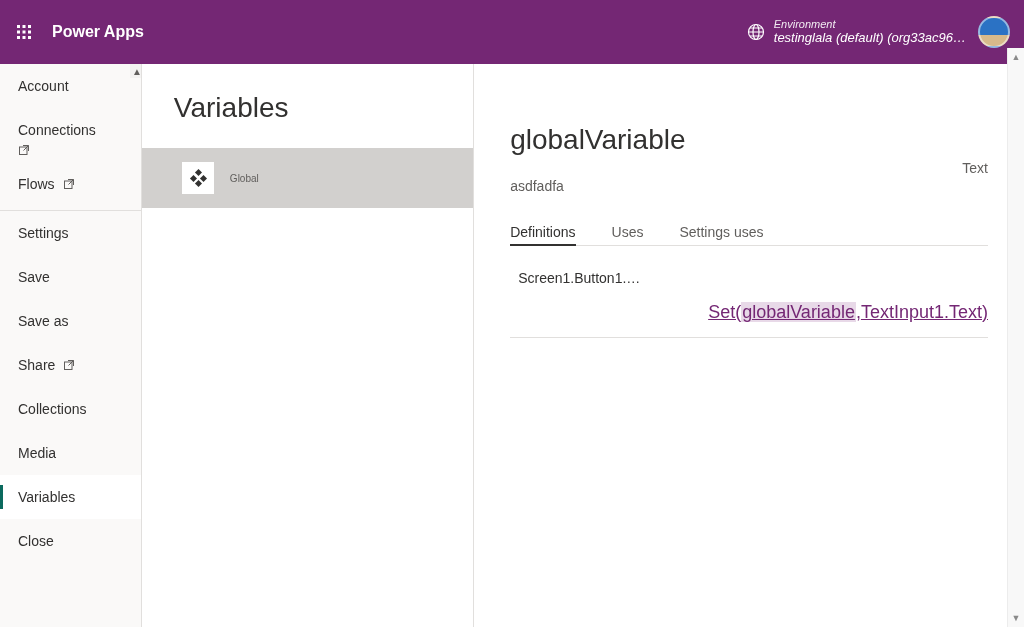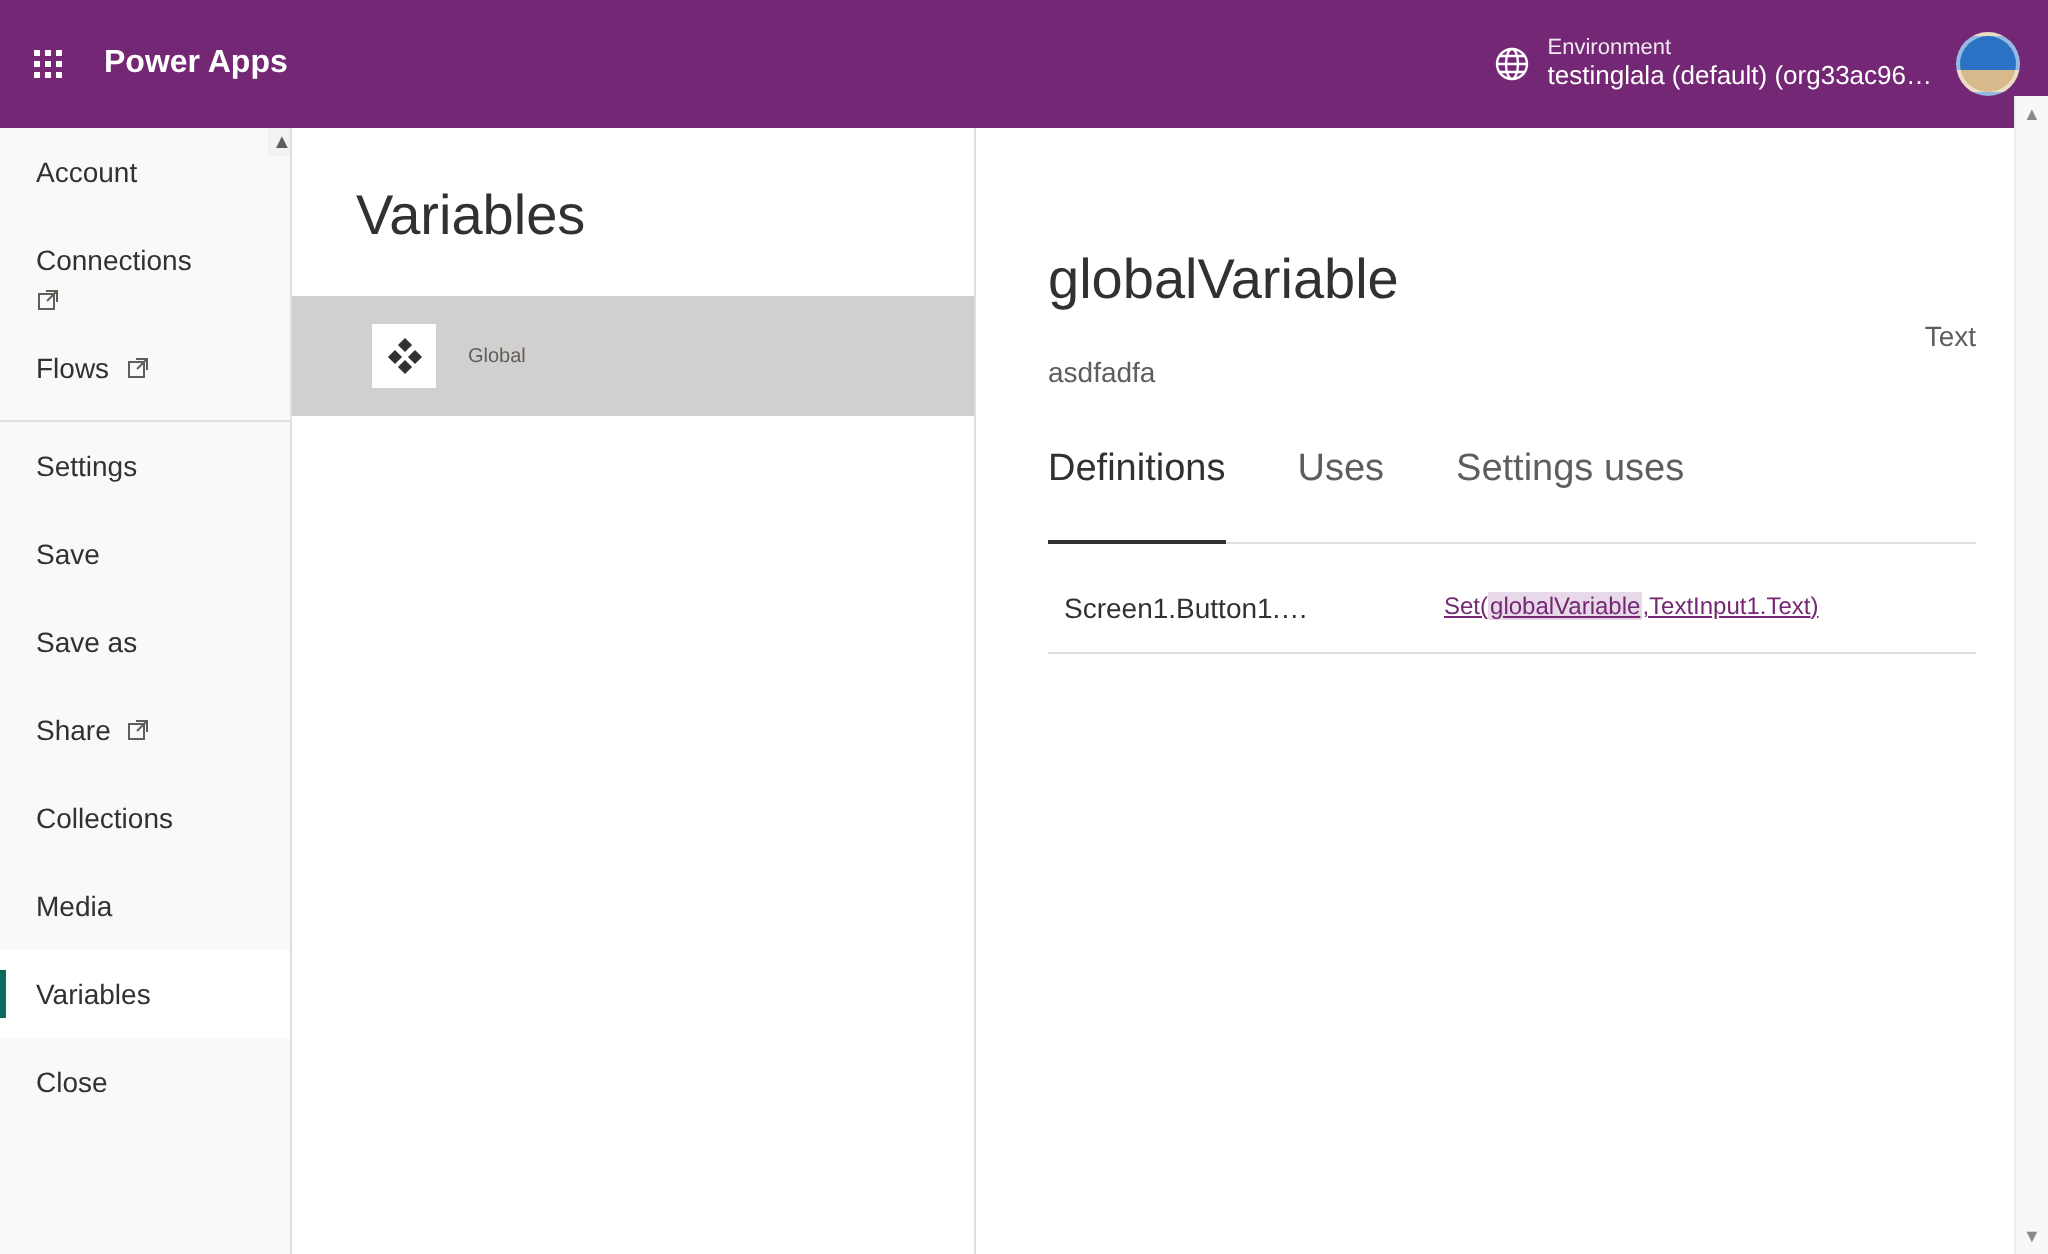--- a/index.html
+++ b/index.html
@@ -11,21 +11,21 @@
       background: #742774;
       display: flex;
       align-items: center;
       color: #fff;
       padding: 0 8px;
     }
     .waffle { width: 32px; height: 32px; display: flex; align-items: center; justify-content: center; cursor: pointer; }
     .waffle svg { width: 16px; height: 16px; }
     .brand { font-size: 16px; font-weight: 600; margin-left: 12px; }
     .header-spacer { flex: 1; }
-    .env { display: flex; align-items: center; gap: 8px; margin-right: 12px; cursor: pointer; }
+    .env { display: flex; align-items: center; gap: 8px; margin-right: 12px; cursor: pointer; font-style: italic; }
     .env-icon { width: 20px; height: 20px; display: flex; align-items: center; justify-content: center; }
     .env-text { display: flex; flex-direction: column; line-height: 1.15; font-size: 12px; }
     .env-label { font-size: 11px; opacity: 0.9; }
     .env-name { font-size: 13px; }
     .avatar { width: 32px; height: 32px; border-radius: 50%; background: linear-gradient(180deg,#2b72c4 0 60%,#d7b98b 60%); margin-right: 6px; border: 2px solid rgba(255,255,255,0.5); }
 
     
     .body { display: flex; height: calc(627px - 48px); position: relative; }
 
     
@@ -120,34 +120,34 @@
     .detail h2 { font-size: 28px; font-weight: 300; color: #323130; }
     .subtype { font-size: 14px; color: #605e5c; margin-top: 4px; text-align: right; }
     .subval { font-size: 14px; color: #605e5c; margin-top: 2px; }
     .tabs {
       display: flex;
       gap: 36px;
       margin-top: 30px;
       border-bottom: 1px solid #e1dfdd;
     }
     .tab {
-      padding-bottom: 24px;
-      font-size: 19px;
+      padding-bottom: 4px;
+      font-size: 14px;
       color: #605e5c;
       cursor: pointer;
     }
     .tab.active {
       color: #323130;
       border-bottom: 2px solid #323130;
       margin-bottom: -1px;
     }
     .defs { margin-top: 16px; }
     .def-row { display: flex; gap: 30px; padding: 8px 0 14px 8px; border-bottom: 1px solid #e1dfdd; }
     .def-loc { font-size: 14px; color: #323130; min-width: 160px; }
-    .def-formula { font-size: 12px; }
+    .def-formula { font-size: 18px; margin-top: 32px; }
     .def-formula a { color: #742774; text-decoration: underline; }
     .highlighted { background: #e8d9e8; padding: 0 1px; }
 
     
     .right-scroll {
       position: absolute;
       right: 0;
       top: 48px;
       bottom: 0;
       width: 17px;

